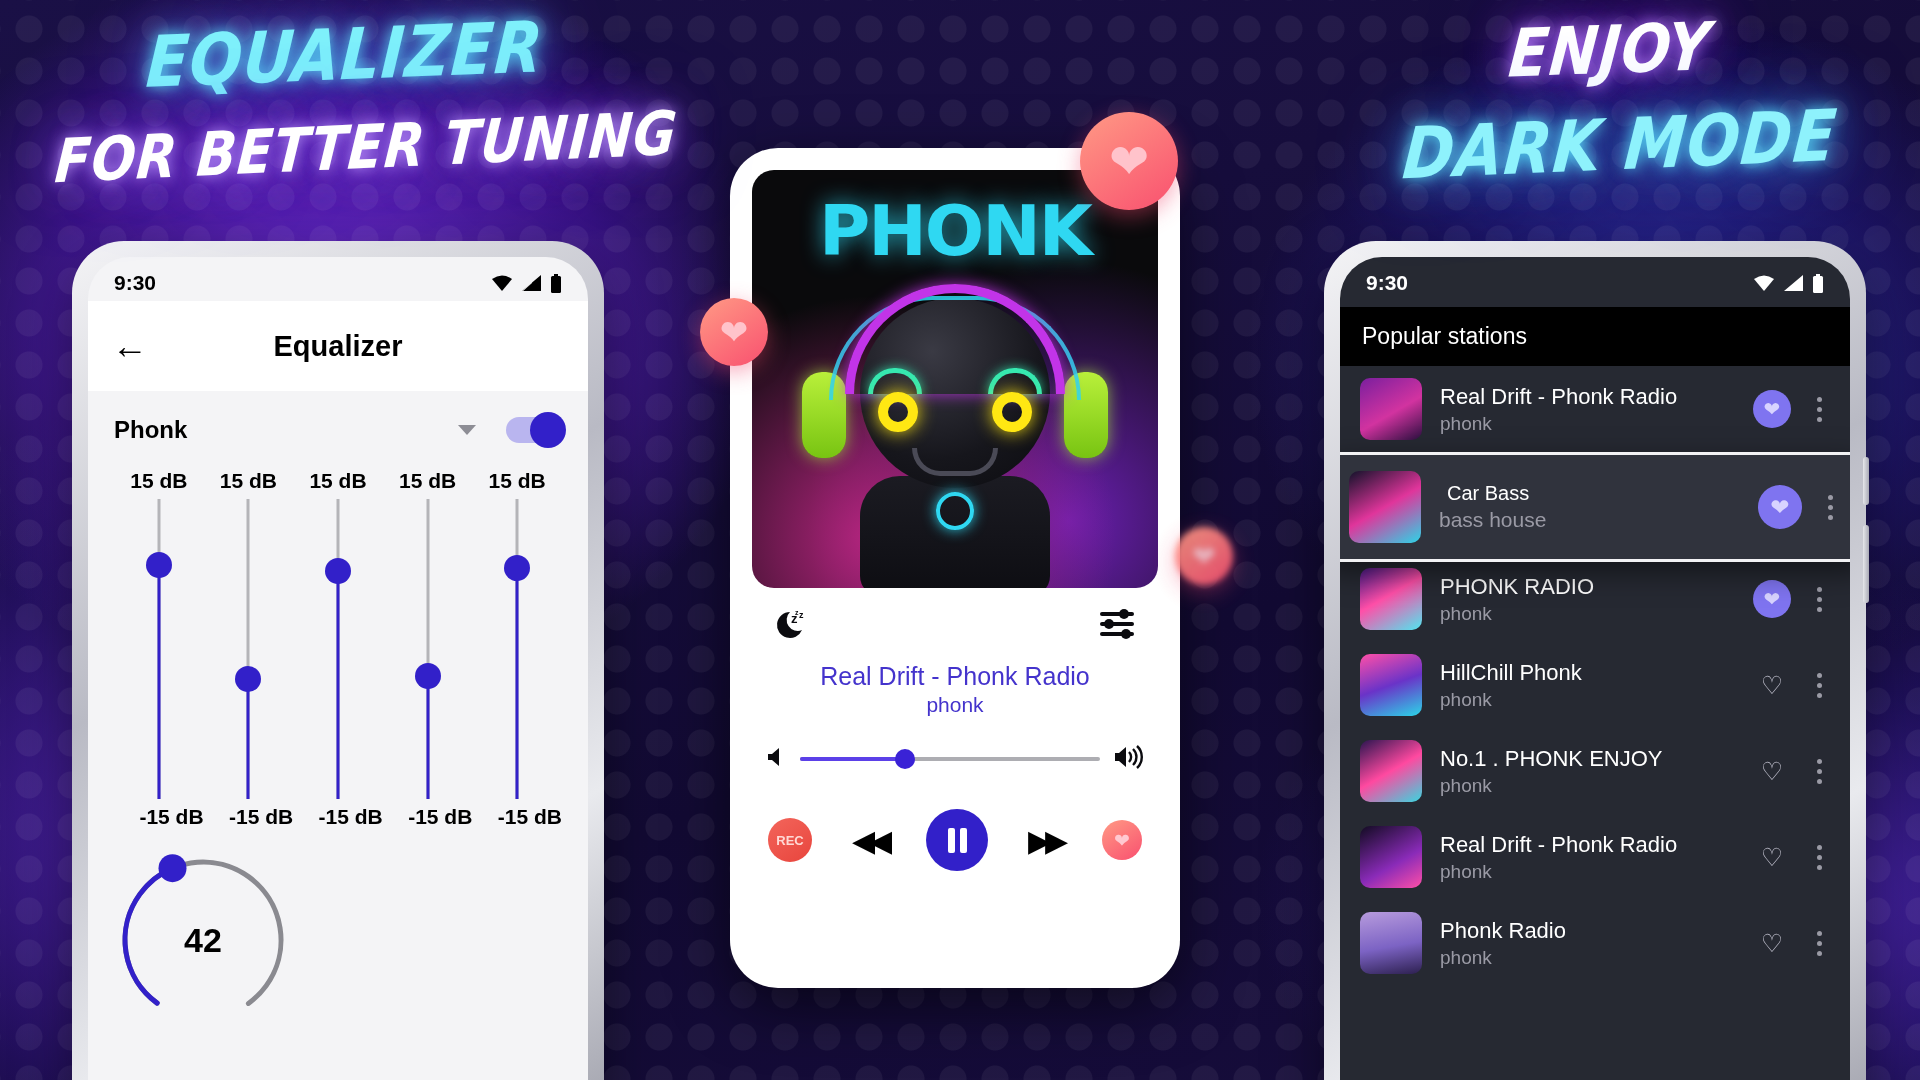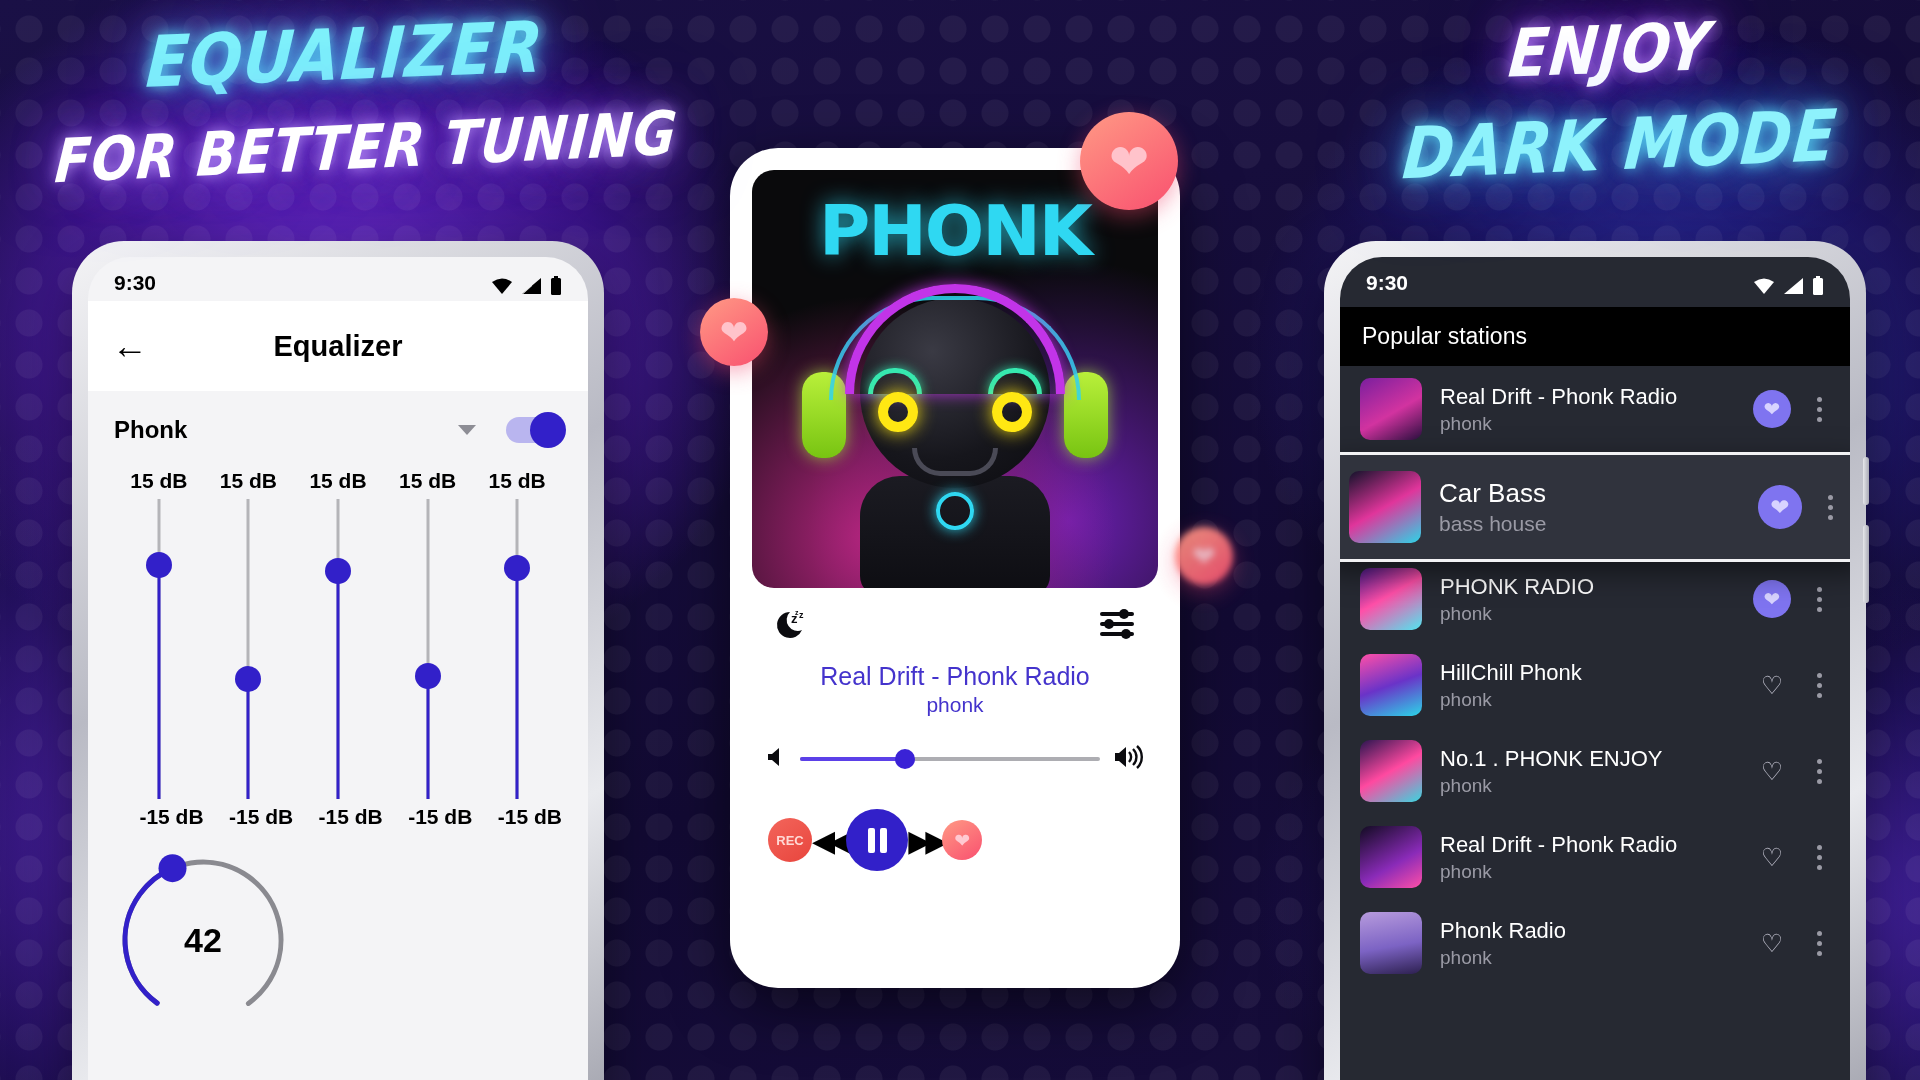--- a/index.html
+++ b/index.html
@@ -104,21 +104,21 @@
 
   
   #phone-right {
     left: 1330px; top: 247px; width: 530px; height: 900px;
     border-radius: 52px;
   }
   #phone-right .screen { border-radius: 42px; background: #262932; }
 
   
   .statusbar {
-    display: flex; align-items: flex-end; justify-content: space-between;
+    display: flex; align-items: center; justify-content: space-between;
     padding: 14px 26px 6px 26px;
     font-size: 21px; font-weight: bold;
   }
   .statusbar .icons { display: flex; align-items: center; gap: 7px; }
 
   
   .eq-appbar {
     display: flex; align-items: center;
     height: 90px; background: #ffffff; padding: 0 24px;
     position: relative;
@@ -230,21 +230,21 @@
   }
   .meta { text-align: center; padding: 12px 10px 0 10px; }
   .meta-title { font-size: 25px; color: #4433cc; }
   .meta-sub { font-size: 21px; color: #4433cc; margin-top: 2px; }
 
   .vol-row { display: flex; align-items: center; gap: 14px; padding: 28px 26px 0 26px; }
   .vol-track { flex: 1; height: 4px; background: #adadb2; position: relative; border-radius: 2px; }
   .vol-fill { position: absolute; left: 0; top: 0; bottom: 0; background: #5b40e8; border-radius: 2px; }
   .vol-thumb { position: absolute; top: 50%; transform: translate(-50%,-50%); width: 20px; height: 20px; border-radius: 50%; background: #3a22d6; }
 
-  .controls { display: flex; align-items: center; justify-content: flex-start; padding: 36px 28px 0 28px; }
+  .controls { display: flex; align-items: center; justify-content: space-between; padding: 36px 28px 0 28px; }
   .rec-btn {
     width: 44px; height: 44px; border-radius: 50%;
     background: linear-gradient(145deg,#f3655b,#e8453d);
     color: #ffd8d4; font-size: 13px; font-weight: bold;
     display: flex; align-items: center; justify-content: center;
   }
   .play-btn {
     width: 62px; height: 62px; border-radius: 50%; background: #3220c9;
     display: flex; align-items: center; justify-content: center; gap: 5px;
   }
@@ -286,21 +286,21 @@
   .station.selected {
     position: absolute; left: -18px; right: -18px;
     background: #30333d;
     border: 3px solid #f2f2f4;
     border-radius: 16px;
     padding: 16px 24px;
     z-index: 30;
     box-shadow: 0 10px 30px rgba(0,0,0,0.5);
   }
   .station.selected .thumb { width: 72px; height: 72px; }
-  .station.selected .st-name { font-size: 26px; }
+  .station.selected .st-name { font-size: 20px; margin-left: 8px; }
   .station.selected .st-genre { font-size: 21px; }
   .station.selected .heart-on { width: 44px; height: 44px; font-size: 23px; }
 
   .side-btn { position: absolute; background: linear-gradient(90deg,#e6e7eb,#a8a9b4); border-radius: 3px; z-index: 6; }
 </style>
 </head>
 <body>
 
 <div class="bg"></div>
 <div class="bg-dots"></div>

